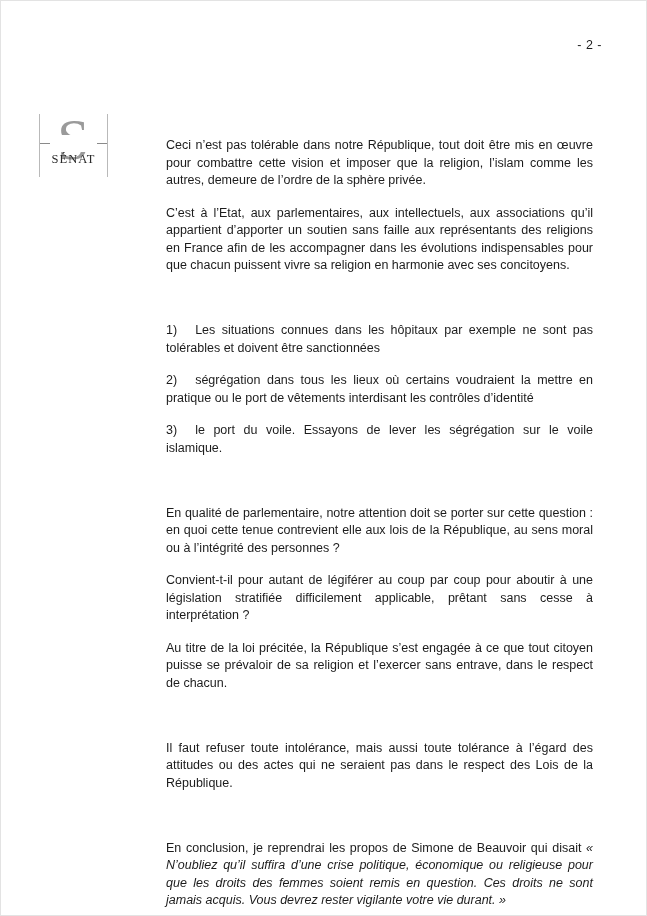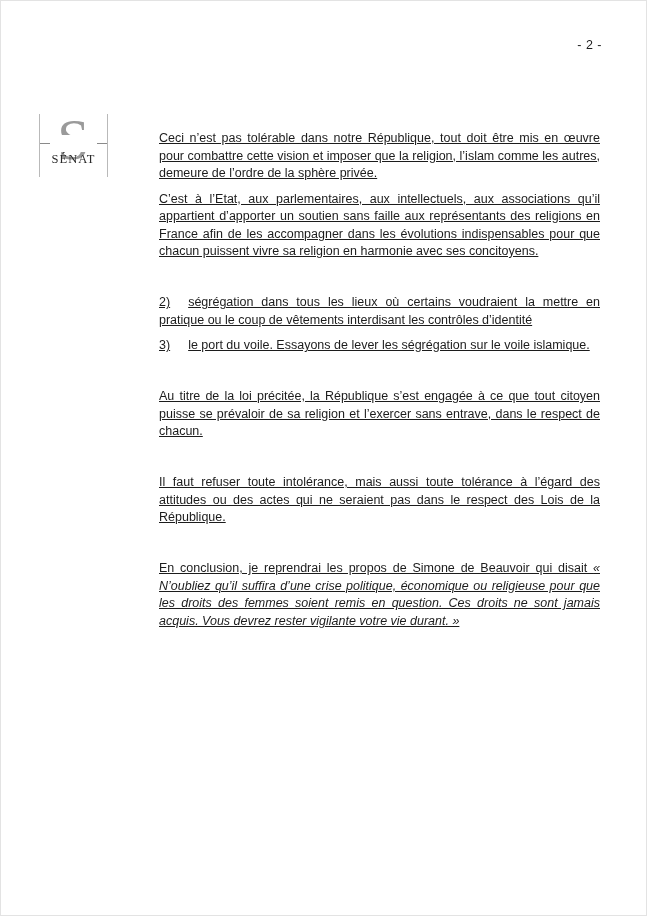--- a/index.html
+++ b/index.html
@@ -79,22 +79,21 @@
   .content {
     position: absolute;
     left: 150px;
     top: 121px;
     width: 457px;
     font-size: 12.5px;
     line-height: 17.5px;
     text-align: justify;
   }
   .para {
-    margin: 8px;
-    text-decoration: underline;
+    margin: 15px;
   }
   .gap {
     height: 17.5px;
   }
   .num {
     display: inline;
   }
   .tab {
     display: inline-block;
     width: 18px;
@@ -114,23 +113,26 @@
     <div class="logo-s">S</div>
     <div class="logo-band">
       <span class="logo-title">SÉNAT</span>
     </div>
   </div>
 
   <div class="content">
       <p class="para">Ceci n’est pas tolérable dans notre République, tout doit être mis en œuvre pour combattre cette vision et imposer que la religion, l’islam comme les autres, demeure de l’ordre de la sphère privée.</p>
       <p class="para">C’est à l’Etat, aux parlementaires, aux intellectuels, aux associations qu’il appartient d’apporter un soutien sans faille aux représentants des religions en France afin de les accompagner dans les évolutions indispensables pour que chacun puissent vivre sa religion en harmonie avec ses concitoyens.</p>
       <div class="gap"></div>
-      <p class="para"><span class="num">2)</span><span class="tab"></span><span>ségrégation dans tous les lieux où certains voudraient la mettre en pratique ou le coup de vêtements interdisant les contrôles d’identité</span></p>
+      <p class="para"><span class="num">1)</span><span class="tab"></span><span>Les situations connues dans les hôpitaux par exemple ne sont pas tolérables et doivent être sanctionnées</span></p>
+      <p class="para"><span class="num">2)</span><span class="tab"></span><span>ségrégation dans tous les lieux où certains voudraient la mettre en pratique ou le port de vêtements interdisant les contrôles d’identité</span></p>
       <p class="para"><span class="num">3)</span><span class="tab"></span><span>le port du voile. Essayons de lever les ségrégation sur le voile islamique.</span></p>
       <div class="gap"></div>
+      <p class="para">En qualité de parlementaire, notre attention doit se porter sur cette question : en quoi cette tenue contrevient elle aux lois de la République, au sens moral ou à l’intégrité des personnes ?</p>
+      <p class="para">Convient-t-il pour autant de légiférer au coup par coup pour aboutir à une législation stratifiée difficilement applicable, prêtant sans cesse à interprétation ?</p>
       <p class="para">Au titre de la loi précitée, la République s’est engagée à ce que tout citoyen puisse se prévaloir de sa religion et l’exercer sans entrave, dans le respect de chacun.</p>
       <div class="gap"></div>
       <p class="para">Il faut refuser toute intolérance, mais aussi toute tolérance à l’égard des attitudes ou des actes qui ne seraient pas dans le respect des Lois de la République.</p>
       <div class="gap"></div>
       <p class="para"><span>En conclusion, je reprendrai les propos de Simone de Beauvoir qui disait </span><em>« N’oubliez qu’il suffira d’une crise politique, économique ou religieuse pour que les droits des femmes soient remis en question. Ces droits ne sont jamais acquis. Vous devrez rester vigilante votre vie durant. »</em></p>
     </div>
 
 </div>
 
 </body></html>

